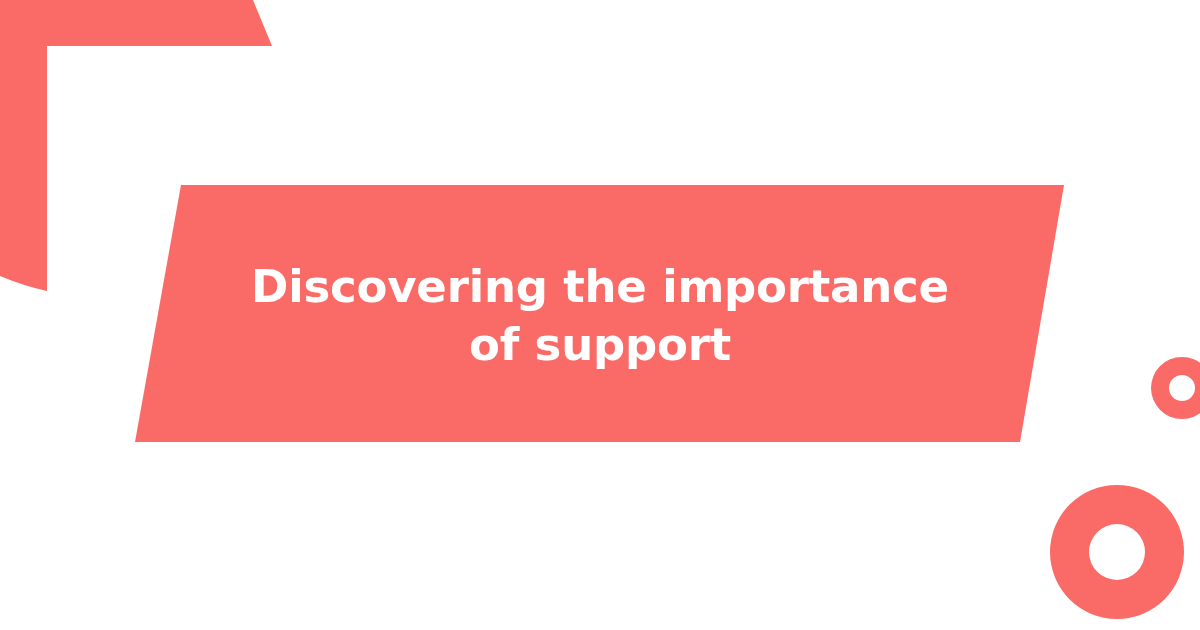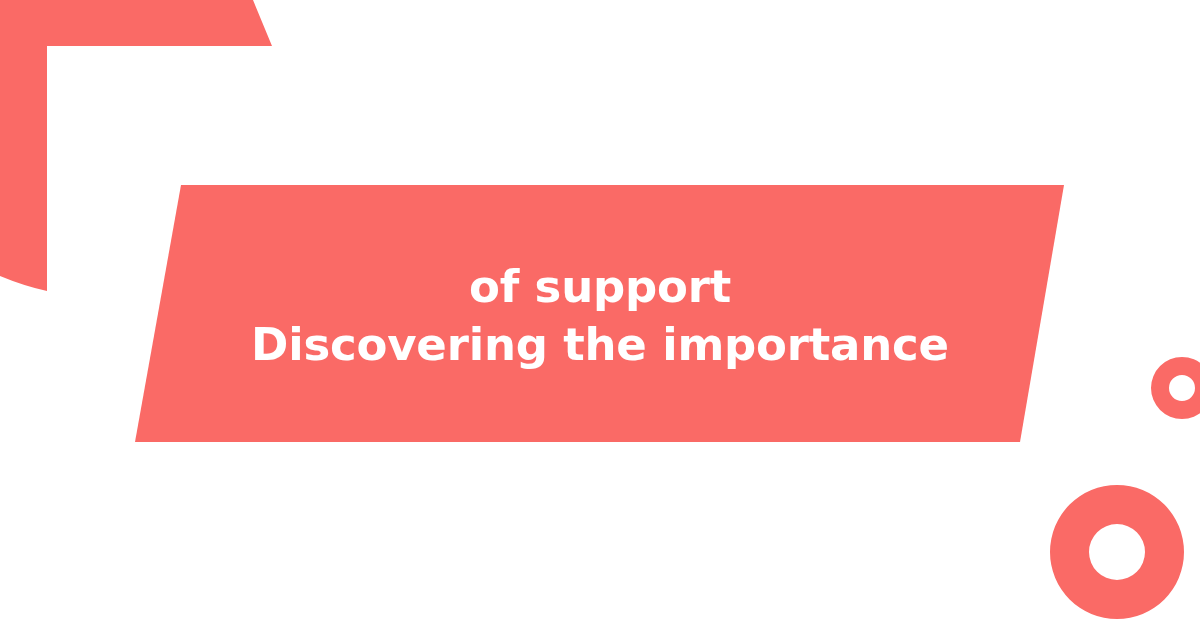--- a/index.html
+++ b/index.html
@@ -55,17 +55,17 @@
     <path id="shape-banner" d="M 181 185 L 1064 185 L 1020 442 L 135 442 Z" fill="#fa6a66"></path>
 
     <path id="shape-small-ring" fill-rule="evenodd" d="M 1182 388 m -31 0 a 31 31 0 1 0 62 0 a 31 31 0 1 0 -62 0
              M 1182 388 m -13 0 a 13 13 0 1 0 26 0 a 13 13 0 1 0 -26 0" fill="#fa6a66"></path>
 
     <path id="shape-large-ring" fill-rule="evenodd" d="M 1117 552 m -67 0 a 67 67 0 1 0 134 0 a 67 67 0 1 0 -134 0
              M 1117 552 m -28 0 a 28 28 0 1 0 56 0 a 28 28 0 1 0 -56 0" fill="#fa6a66"></path>
   </svg>
 
   <div class="title-block">
+    <span class="title-line" style="color: rgb(255, 255, 255);">Discovering the importance</span>
     <span class="title-line" style="color: rgb(255, 255, 255);">of support</span>
-    <span class="title-line" style="color: rgb(255, 255, 255);">Discovering the importance</span>
   </div>
 
 </div>
 
 </body></html>

